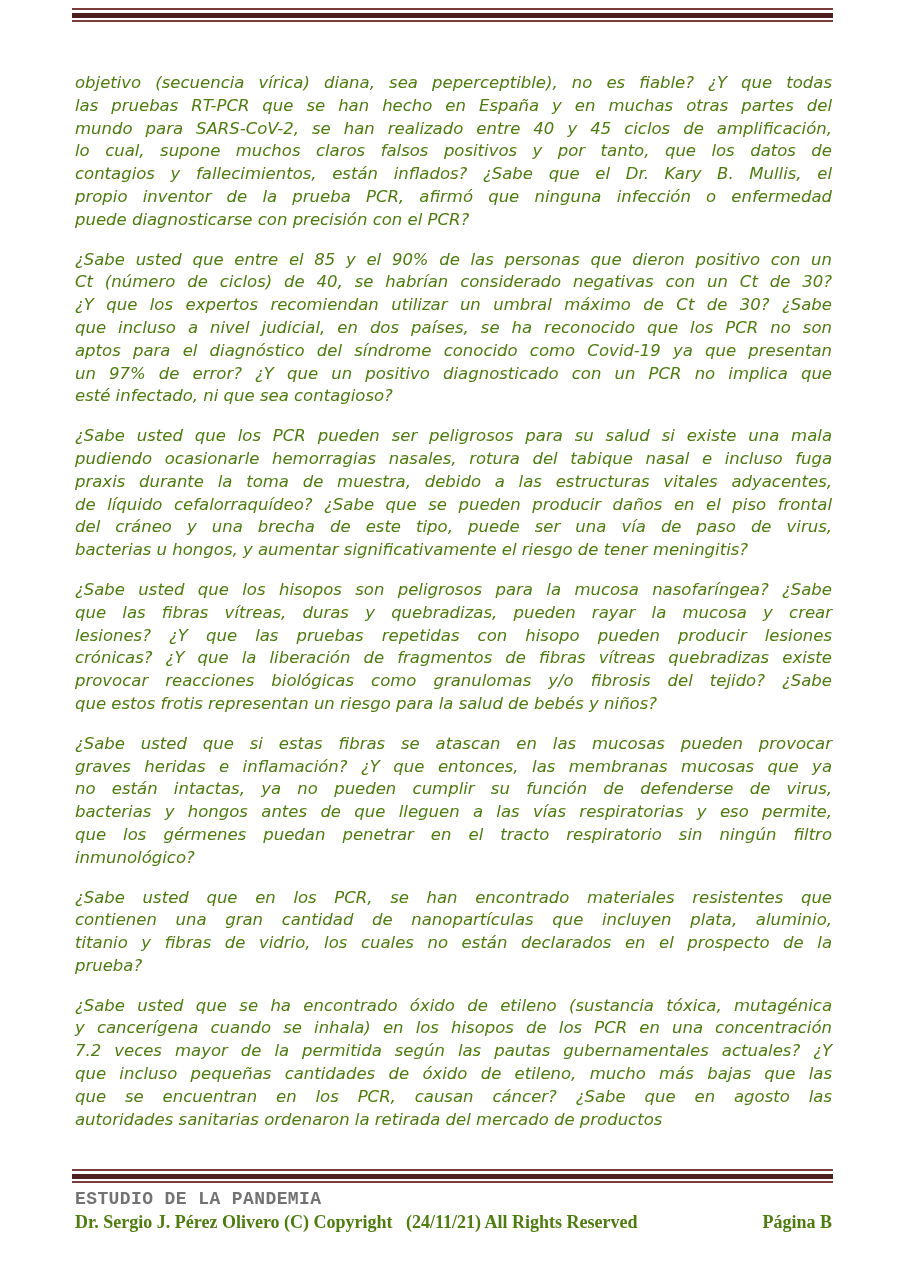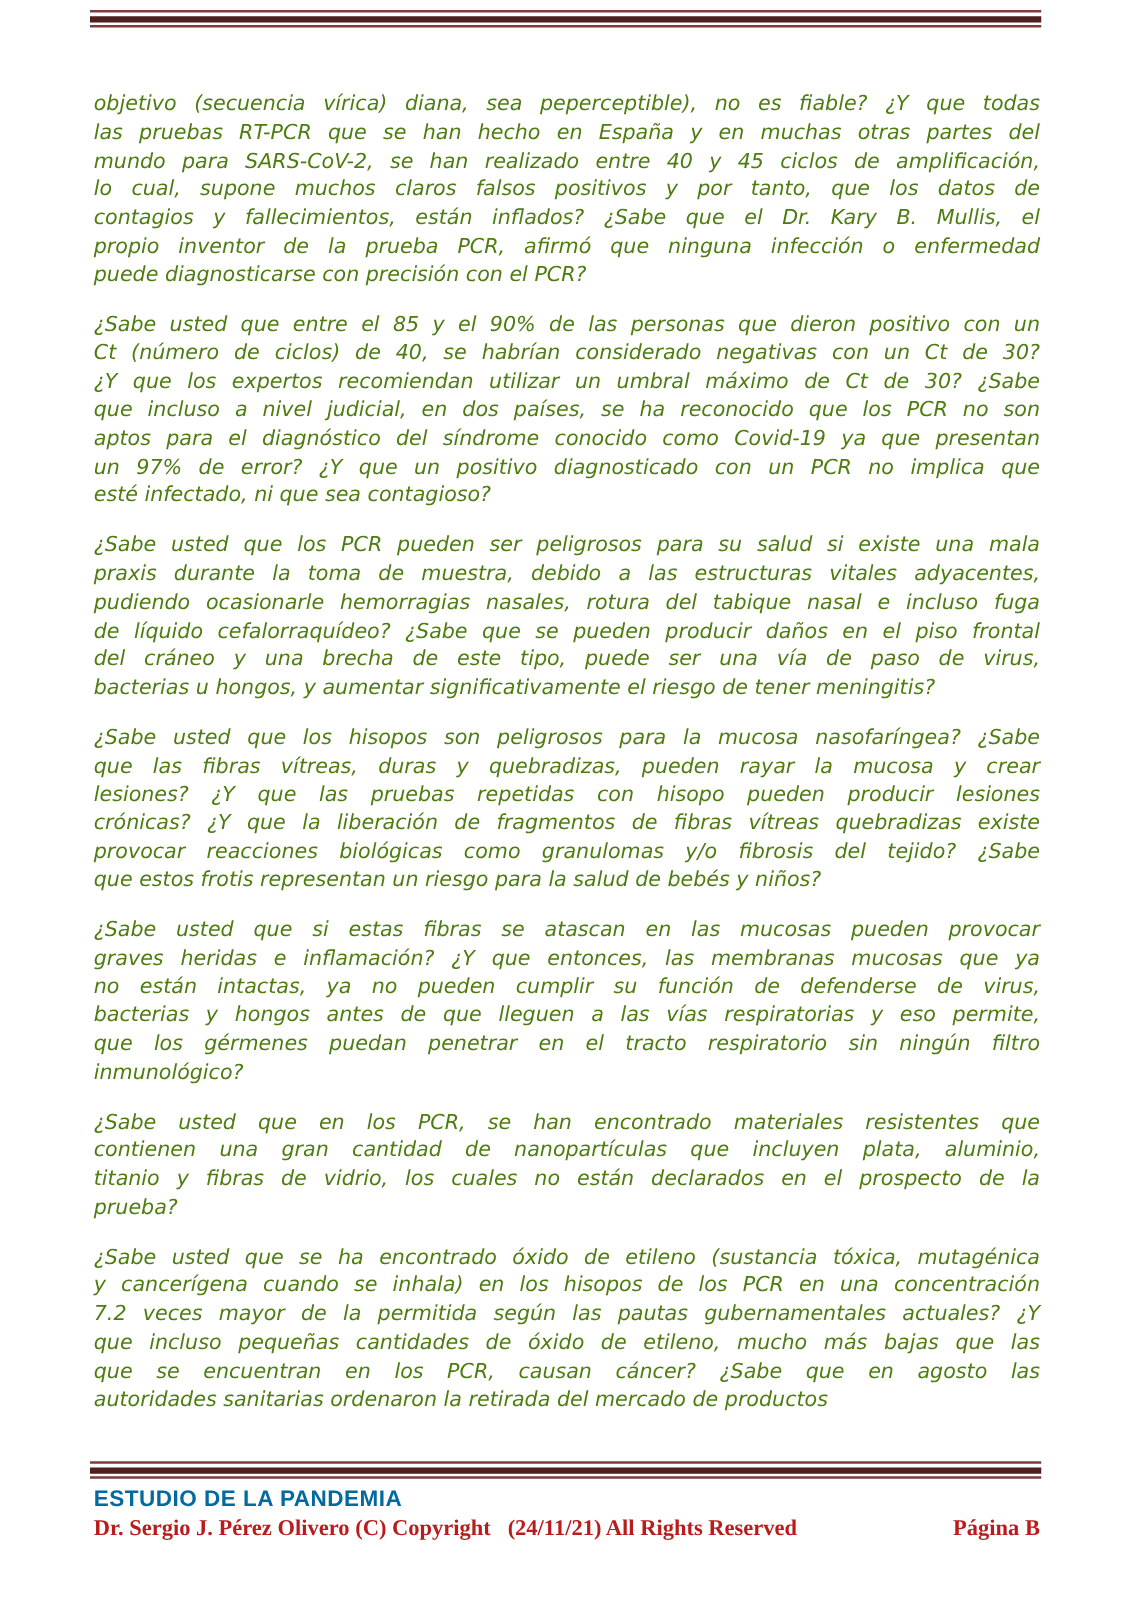--- a/index.html
+++ b/index.html
@@ -41,37 +41,37 @@
     text-align-last: justify;
     white-space: normal;
   }
   .jline.lastline { text-align-last: left; }
 
   .footer-title {
     position: absolute;
     top: 1189px;
     left: 75px;
     width: 757px;
-    font-family: Liberation Sans, sans-serif;
+    font-family: Liberation Mono, monospace;
     font-weight: bold;
     font-size: 18px;
     letter-spacing: 0.4px;
-    color: #0369a1;
+    color: #737373;
   }
   .footer-line2 {
     position: absolute;
     top: 1212px;
     left: 75px;
     width: 757px;
     display: flex;
     justify-content: space-between;
     font-family: "Liberation Serif", serif;
     font-weight: bold;
     font-size: 18px;
-    color: #b91c1c;
+    color: #4d7c0f;
   }
   .footer-line2 .copyright { white-space: pre; }
 </style>
 </head>
 <body>
 
 <div class="page">
 
   <div class="rule header-rule">
     <div class="thin-top"></div>
@@ -93,22 +93,22 @@
         <div class="jline">¿Sabe usted que entre el 85 y el 90% de las personas que dieron positivo con un</div>
         <div class="jline">Ct (número de ciclos) de 40, se habrían considerado negativas con un Ct de 30?</div>
         <div class="jline">¿Y que los expertos recomiendan utilizar un umbral máximo de Ct de 30? ¿Sabe</div>
         <div class="jline">que incluso a nivel judicial, en dos países, se ha reconocido que los PCR no son</div>
         <div class="jline">aptos para el diagnóstico del síndrome conocido como Covid-19 ya que presentan</div>
         <div class="jline">un 97% de error? ¿Y que un positivo diagnosticado con un PCR no implica que</div>
         <div class="jline lastline">esté infectado, ni que sea contagioso?</div>
       </div>
       <div class="para">
         <div class="jline">¿Sabe usted que los PCR pueden ser peligrosos para su salud si existe una mala</div>
+        <div class="jline">pudiendo ocasionarle hemorragias nasales, rotura del tabique nasal e incluso fuga</div>
         <div class="jline">praxis durante la toma de muestra, debido a las estructuras vitales adyacentes,</div>
-        <div class="jline">pudiendo ocasionarle hemorragias nasales, rotura del tabique nasal e incluso fuga</div>
         <div class="jline">de líquido cefalorraquídeo? ¿Sabe que se pueden producir daños en el piso frontal</div>
         <div class="jline">del cráneo y una brecha de este tipo, puede ser una vía de paso de virus,</div>
         <div class="jline lastline">bacterias u hongos, y aumentar significativamente el riesgo de tener meningitis?</div>
       </div>
       <div class="para">
         <div class="jline">¿Sabe usted que los hisopos son peligrosos para la mucosa nasofaríngea? ¿Sabe</div>
         <div class="jline">que las fibras vítreas, duras y quebradizas, pueden rayar la mucosa y crear</div>
         <div class="jline">lesiones? ¿Y que las pruebas repetidas con hisopo pueden producir lesiones</div>
         <div class="jline">crónicas? ¿Y que la liberación de fragmentos de fibras vítreas quebradizas existe</div>
         <div class="jline">provocar reacciones biológicas como granulomas y/o fibrosis del tejido? ¿Sabe</div>

